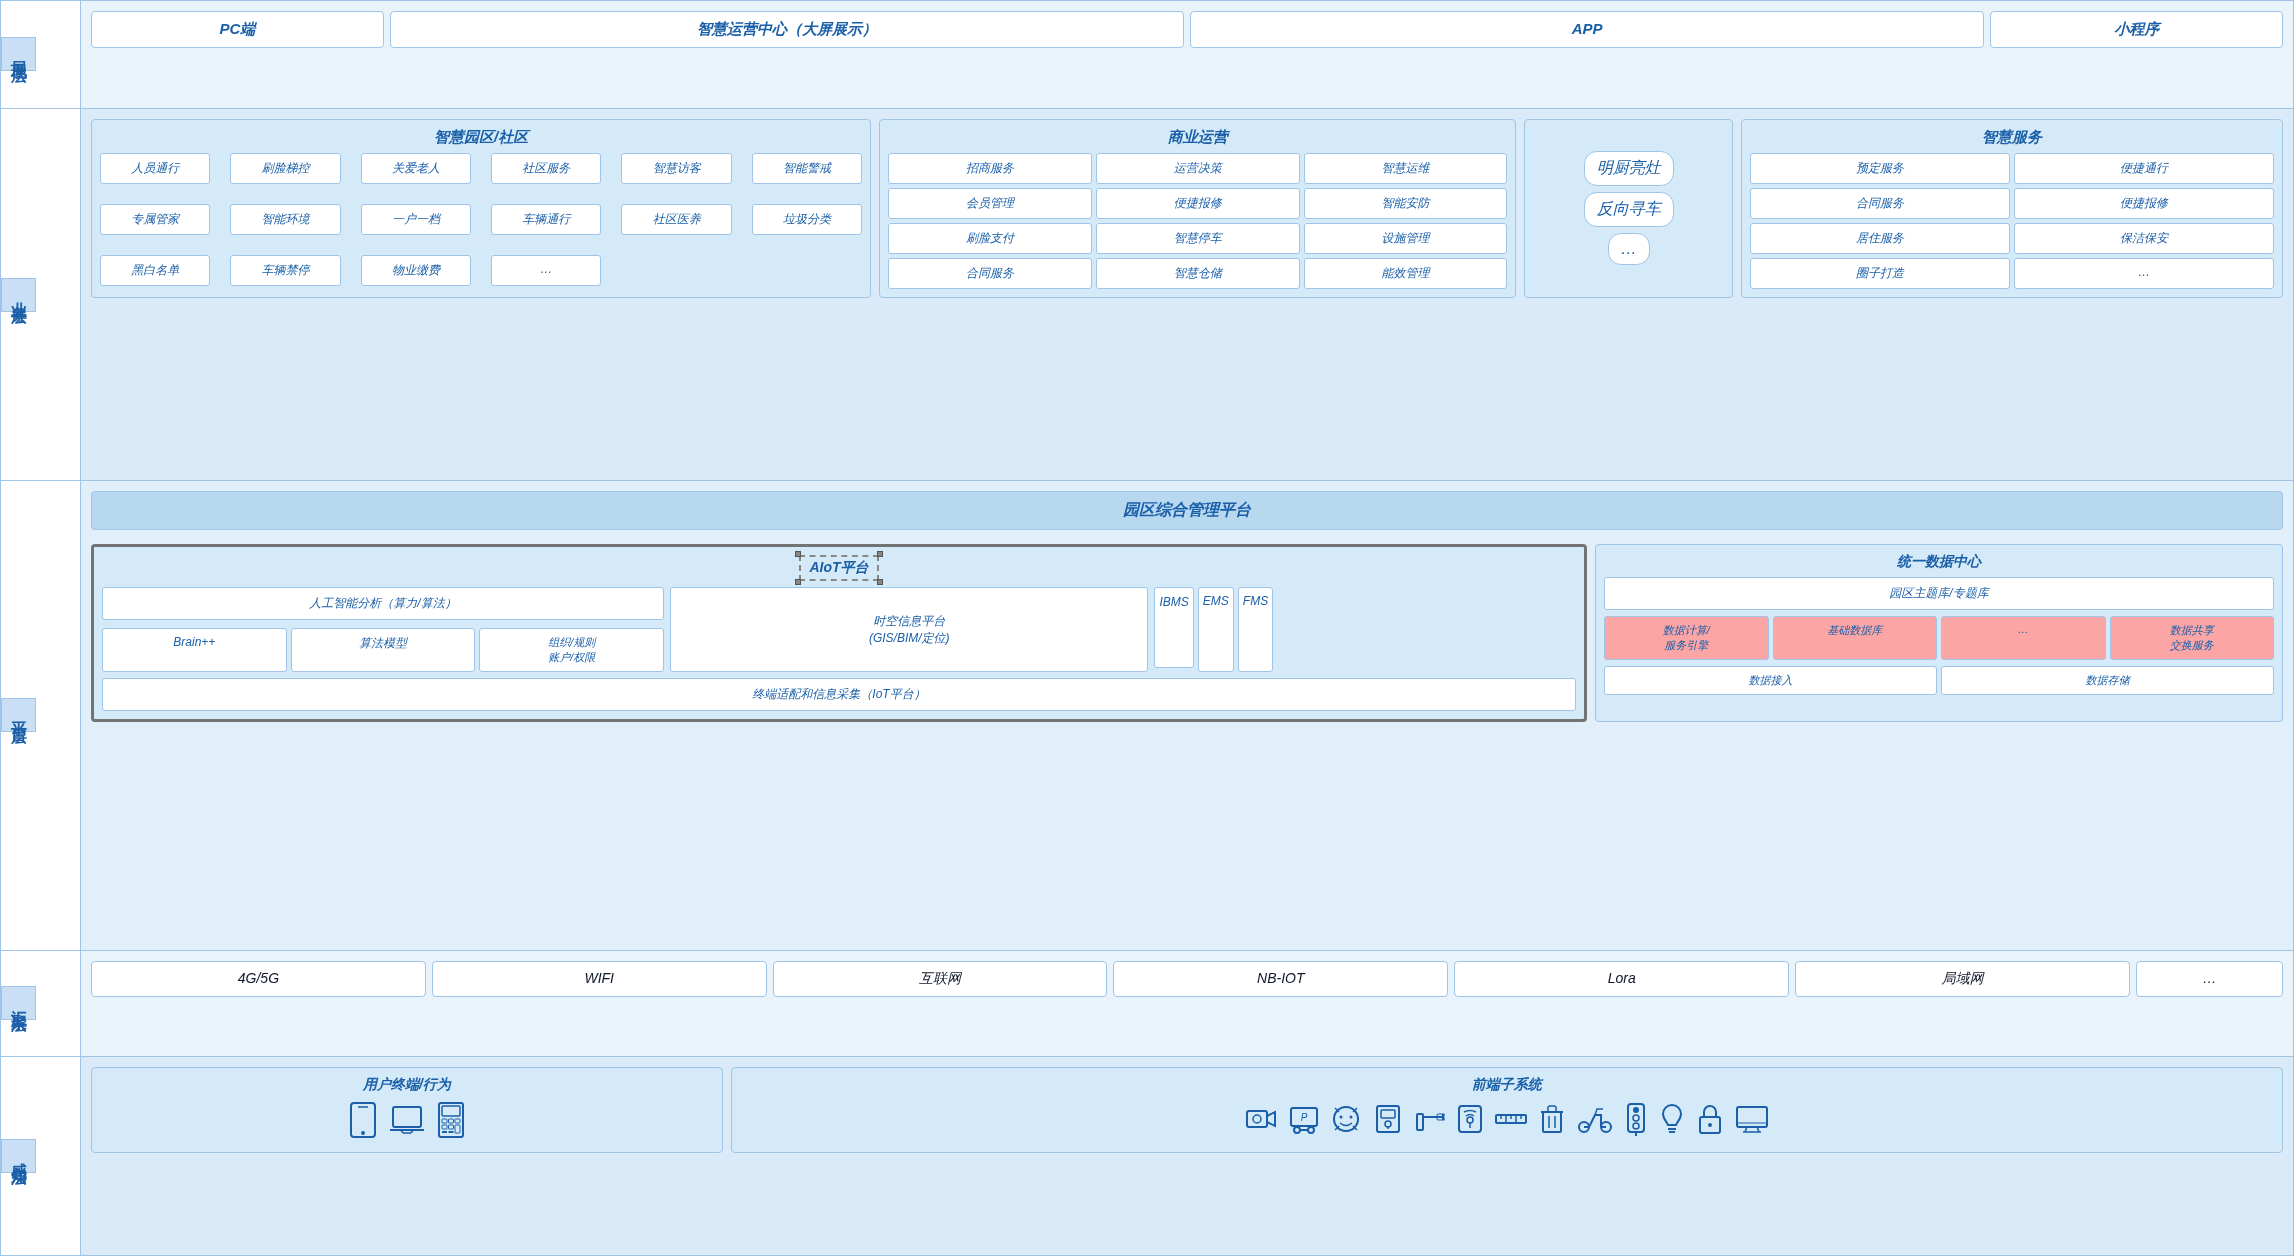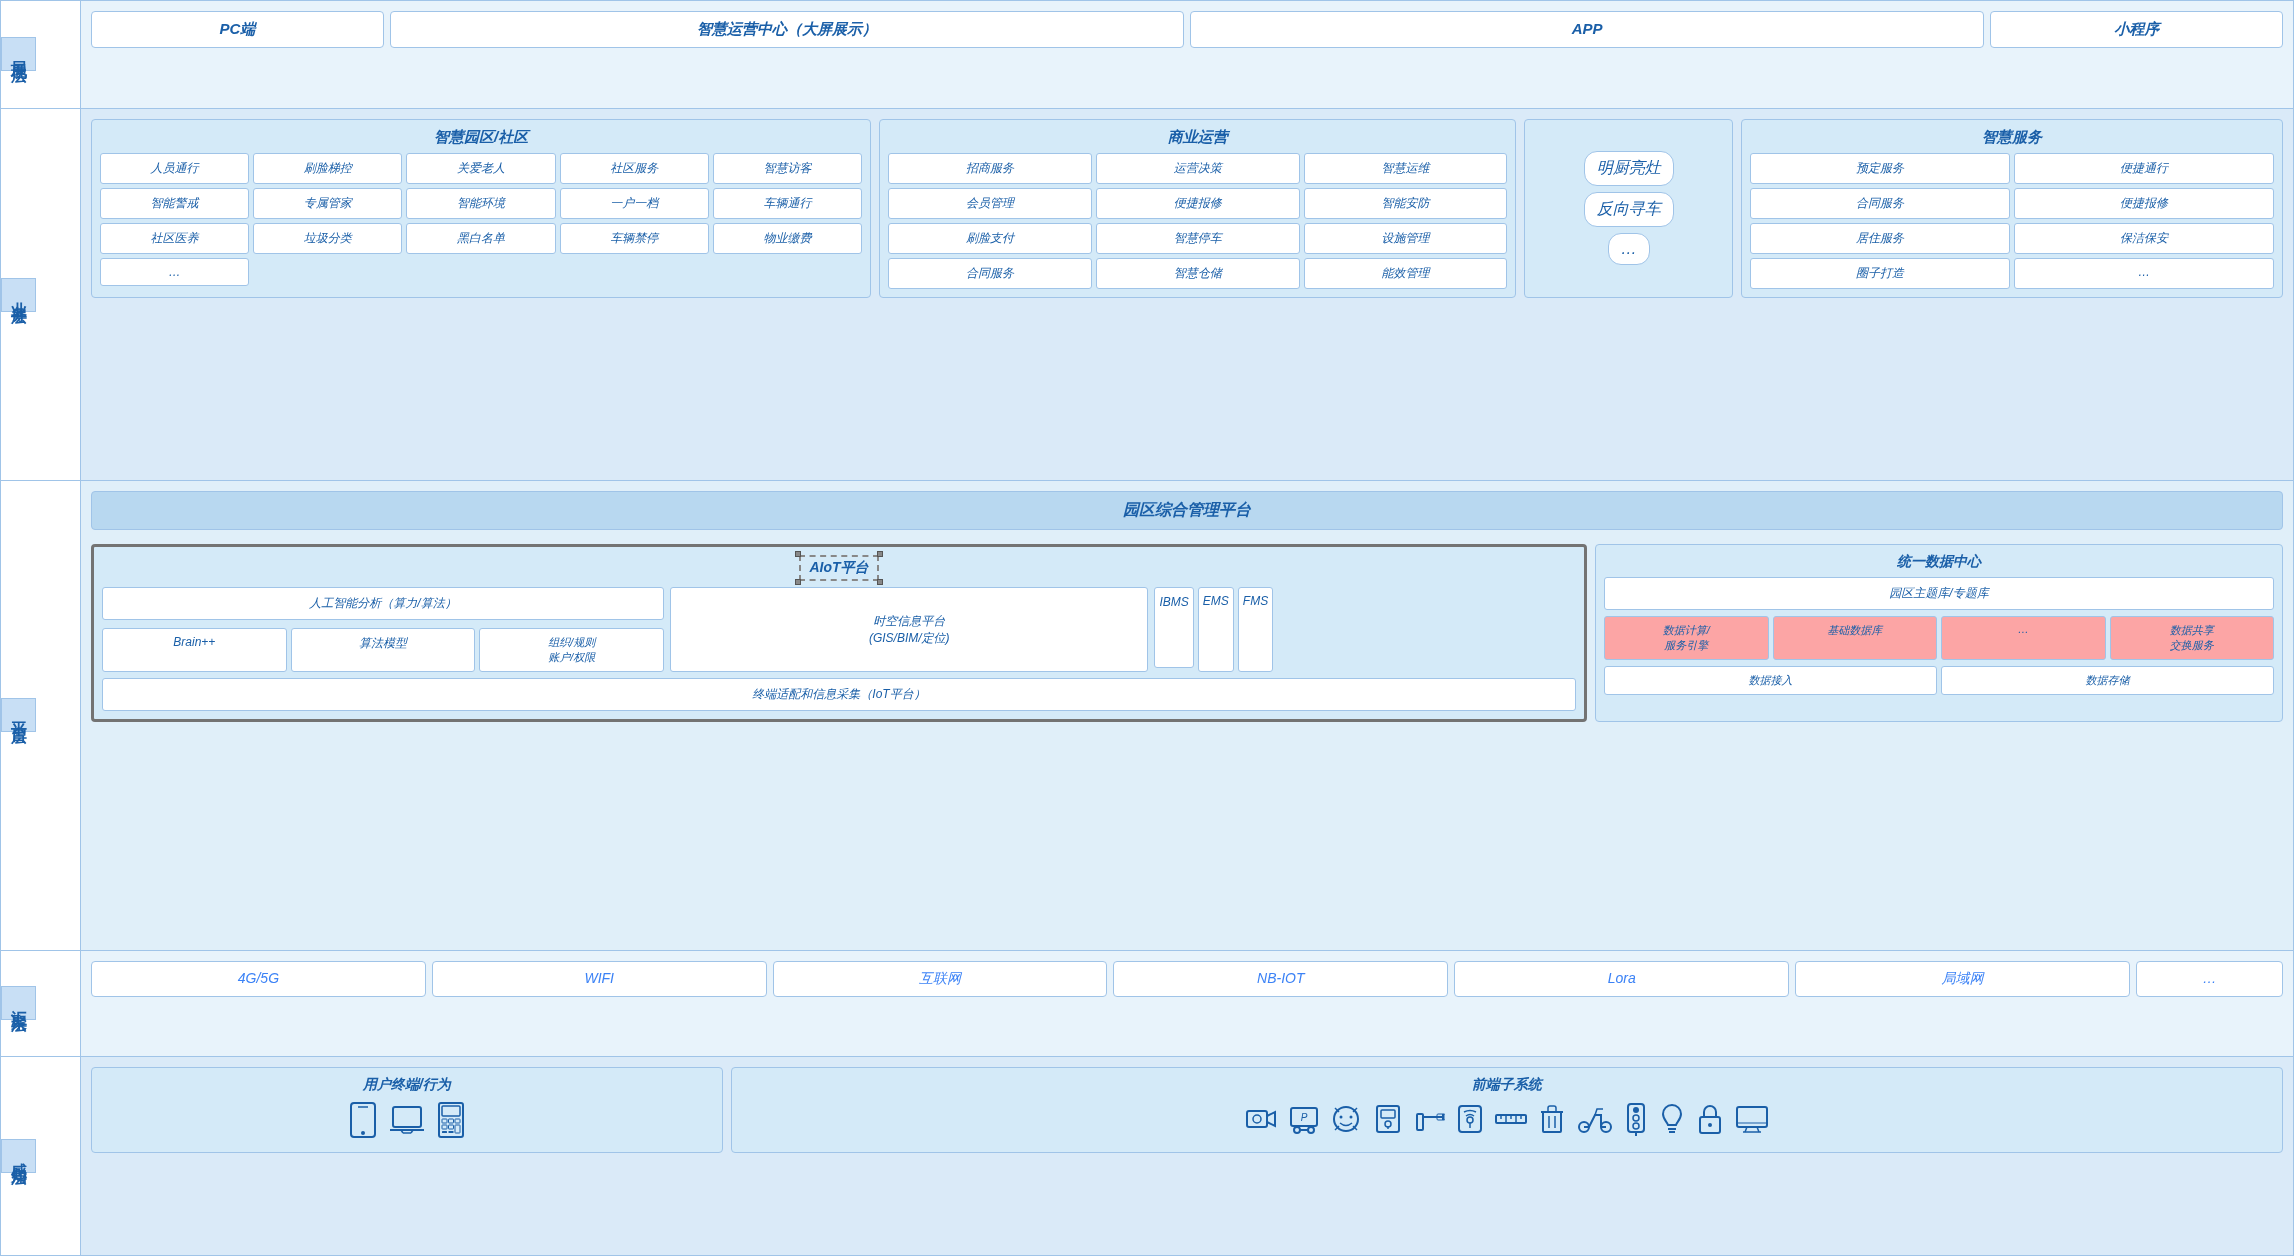--- a/index.html
+++ b/index.html
@@ -66,22 +66,22 @@
     }
     .biz-section-title {
       text-align: center;
       font-size: 15px;
       font-weight: bold;
       color: #1a5fa8;
       margin-bottom: 6px;
     }
     .biz-grid {
       display: grid;
-      grid-template-columns: repeat(5, 1fr);
-      gap: 4px;
+      grid-template-columns: repeat(6, 1fr);
+      gap: 20px;
     }
     .biz-grid-3 {
       display: grid;
       grid-template-columns: repeat(3, 1fr);
       gap: 4px;
     }
     .biz-item {
       background: #fff;
       border: 1px solid #a0c4e8;
       border-radius: 3px;
@@ -276,21 +276,21 @@
       gap: 6px;
     }
     .conv-item {
       flex: 1;
       background: #fff;
       border: 1px solid #a0c4e8;
       border-radius: 4px;
       padding: 8px 10px;
       text-align: center;
       font-size: 14px;
-      color: #3b82f6;
+      color: #0f172a;
     }
 
     
     .perc-container {
       display: flex;
       gap: 8px;
     }
     .perc-section {
       flex: 1;
       background: #d4eaf8;

